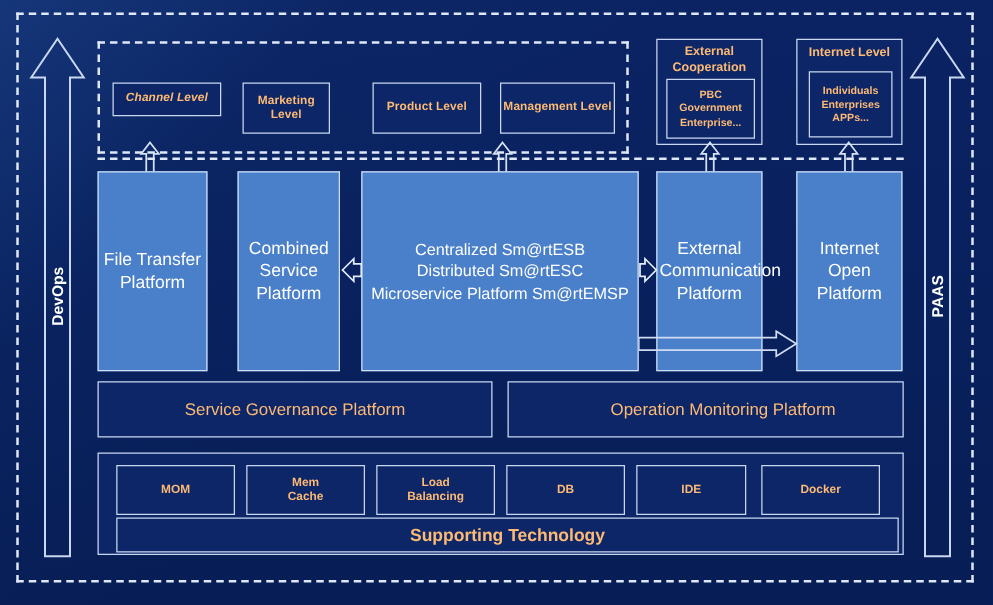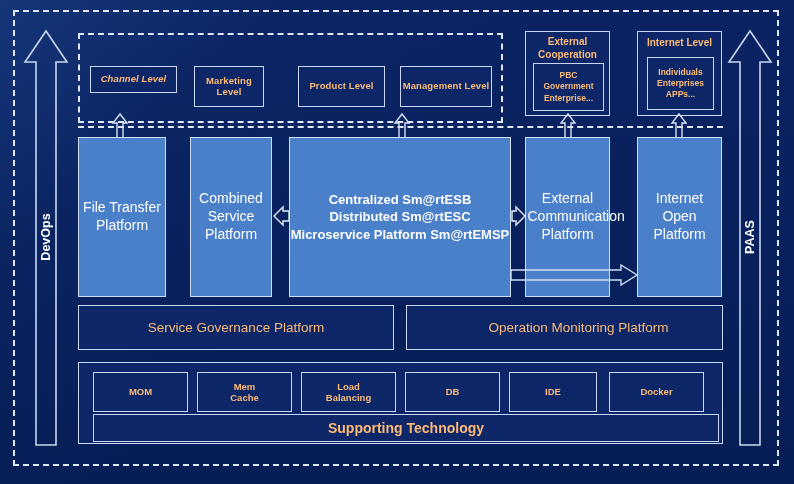--- a/index.html
+++ b/index.html
@@ -21,21 +21,21 @@
     border:2px dashed #dfe8f7;box-sizing:border-box;
   }
   
   .box{position:absolute;box-sizing:border-box;display:flex;align-items:center;justify-content:center;text-align:center;}
   .navy-box{background:#0d2668;border:1.5px solid #c9d8f0;color:#fdba74;}
   .blue-box{background:#4a7fc9;border:1.5px solid #cfe0f5;color:#ffffff;}
   .dashed-box{border:2px dashed #dfe8f7;background:transparent;box-sizing:border-box;position:absolute;}
 
   .lvl-label{font-size:9.5px;font-weight:bold;letter-spacing:.1px;line-height:1.15;}
   .plat-label{font-size:14px;font-weight:400;line-height:1.28;}
-  .plat-label-c{font-size:13px;font-weight:700;line-height:1.35;}
+  .plat-label-c{font-size:13px;font-weight:400;line-height:1.35;}
   .gov-label{font-size:13.5px;font-weight:400;}
   .tech-label{font-size:9.5px;font-weight:bold;line-height:1.2;}
   .support-label{font-size:14px;font-weight:bold;}
   .ext-title{font-size:10px;font-weight:bold;line-height:1.25;}
   .ext-inner{font-size:8.5px;font-weight:bold;line-height:1.3;}
 
   
   .vert-arrow{position:absolute;}
   .vert-arrow svg{display:block;}
   .vert-text{

